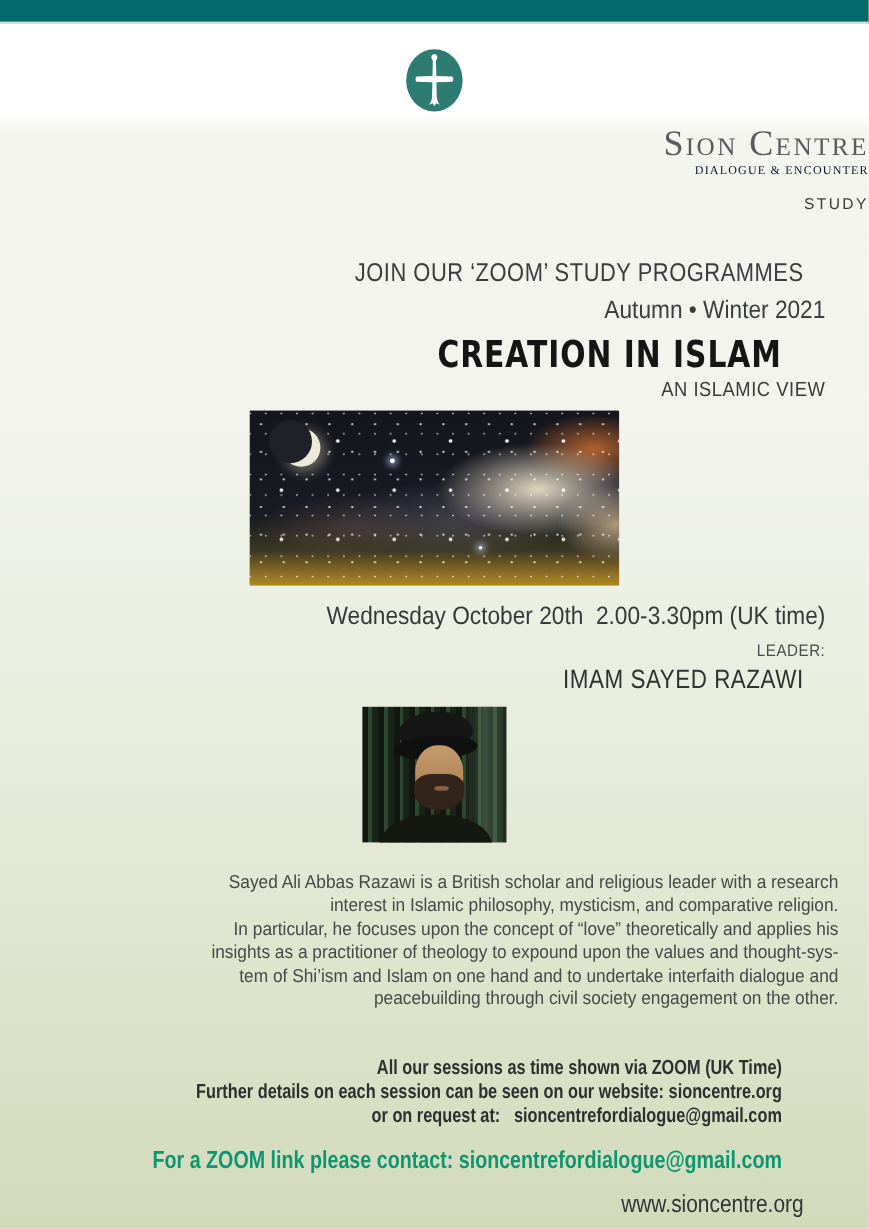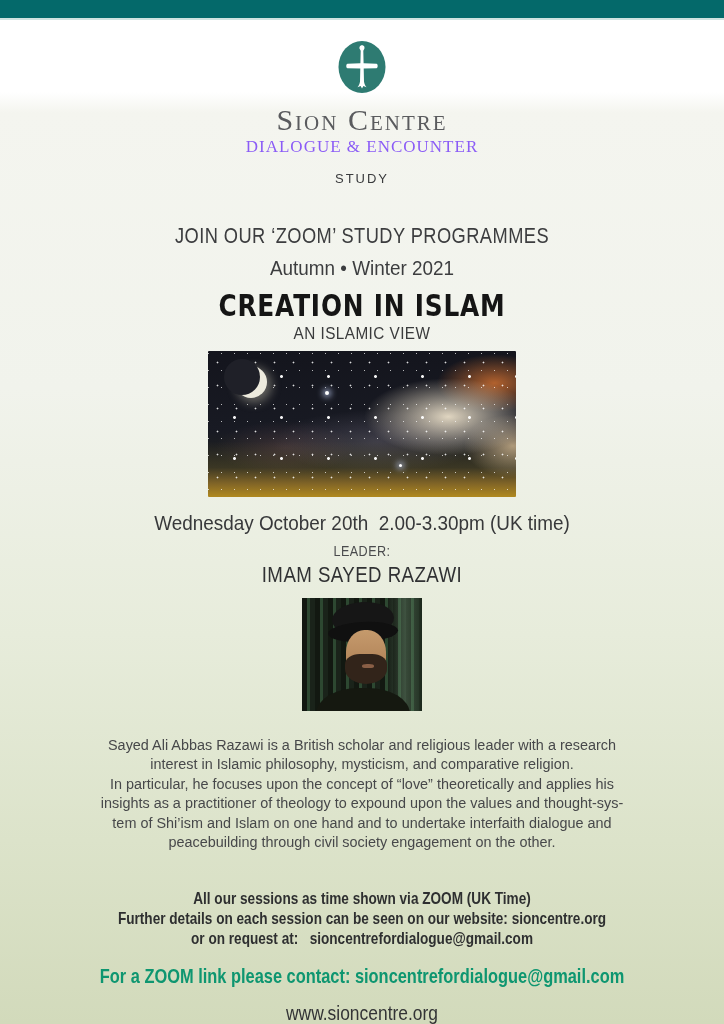--- a/index.html
+++ b/index.html
@@ -5,32 +5,32 @@
   * { margin: 0; padding: 0; box-sizing: border-box; }
   html, body { width: 724px; height: 1024px; overflow: hidden; }
   body {
     font-family: "Liberation Sans", sans-serif;
     background: linear-gradient(180deg,
       #ffffff 0%, #ffffff 9%,
       #f4f5ef 11%, #f1f3ec 38%,
       #e7ecdb 62%, #dce3ca 82%, #d2dabb 100%);
     color: #3c3d3e;
   }
-  .page { width: 724px; height: 1024px; position: relative; text-align: center; }
+  .page { width: 724px; height: 1024px; position: relative; text-align: right; }
 
   .topbar { height: 20px; background: #04696a; border-bottom: 2px solid #cfe3e0; }
 
   .logo-wrap { margin-top: 20px; display: flex; justify-content: center; }
   .logo { width: 48px; height: 54px; }
 
   .brand { margin-top: 10px; font-family: "Liberation Serif", serif;
     font-variant: small-caps; font-size: 30px; letter-spacing: 2px; color: #5a5b5e;
     font-weight: 500; line-height: 1.05; }
   .tagline { margin-top: 1px; font-family: "Liberation Serif", serif;
-    font-size: 17px; letter-spacing: 1px; color: #8b5cf6; }
+    font-size: 10px; letter-spacing: 1px; color: #0f172a; }
   .city { margin-top: 14px; font-size: 13px; letter-spacing: 2px; color: #3a3b3d; }
 
   .cx80 { transform: scaleX(.8); transform-origin: 50% 50%; }
   .cx85 { transform: scaleX(.85); transform-origin: 50% 50%; }
   .cx90 { transform: scaleX(.9); transform-origin: 50% 50%; }
   .cx93 { transform: scaleX(.93); transform-origin: 50% 50%; }
 
   .join { margin-top: 38px; font-size: 21.5px; color: #3c3d3f; letter-spacing: .5px; }
   .season { margin-top: 7px; font-size: 21px; color: #3c3d3f; }
 

